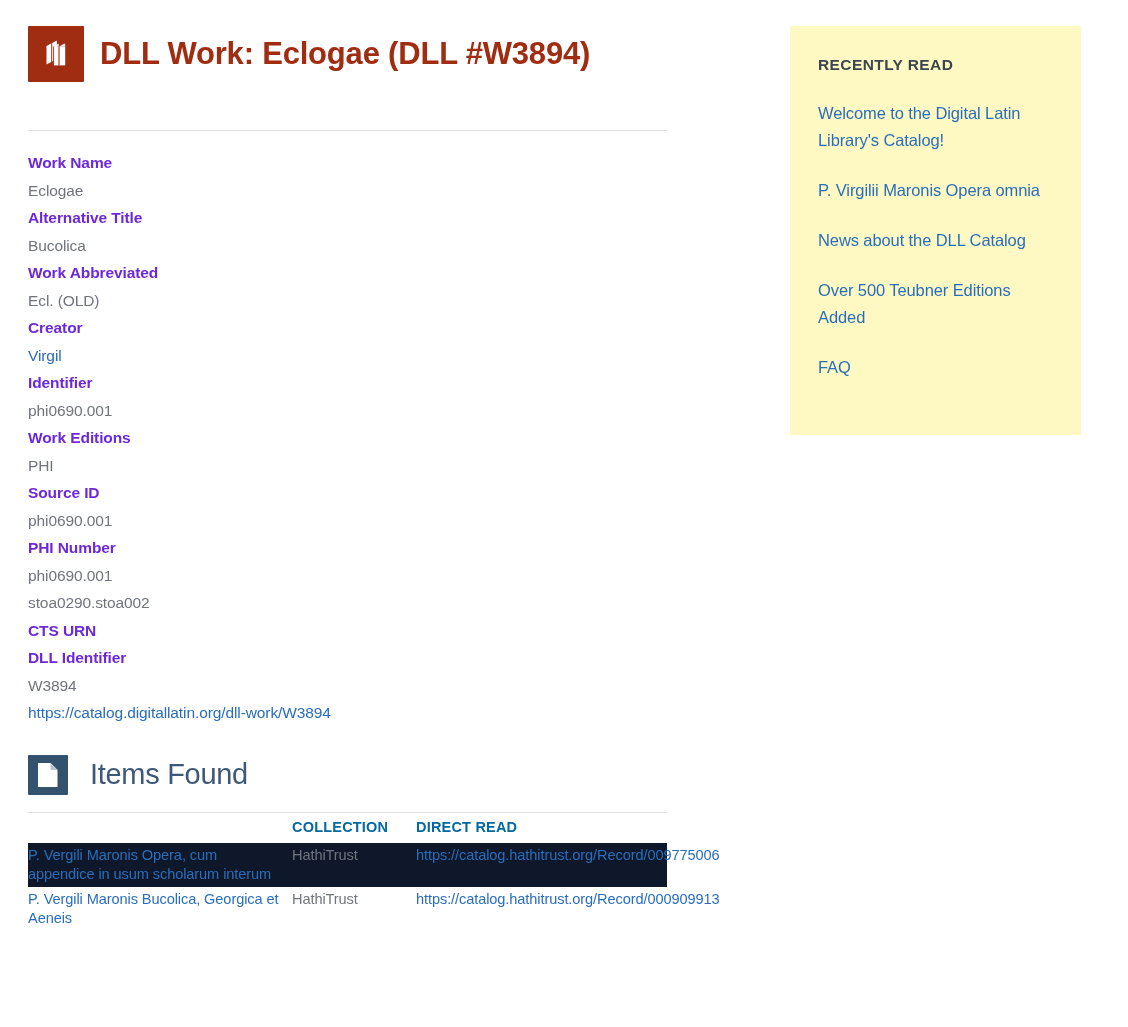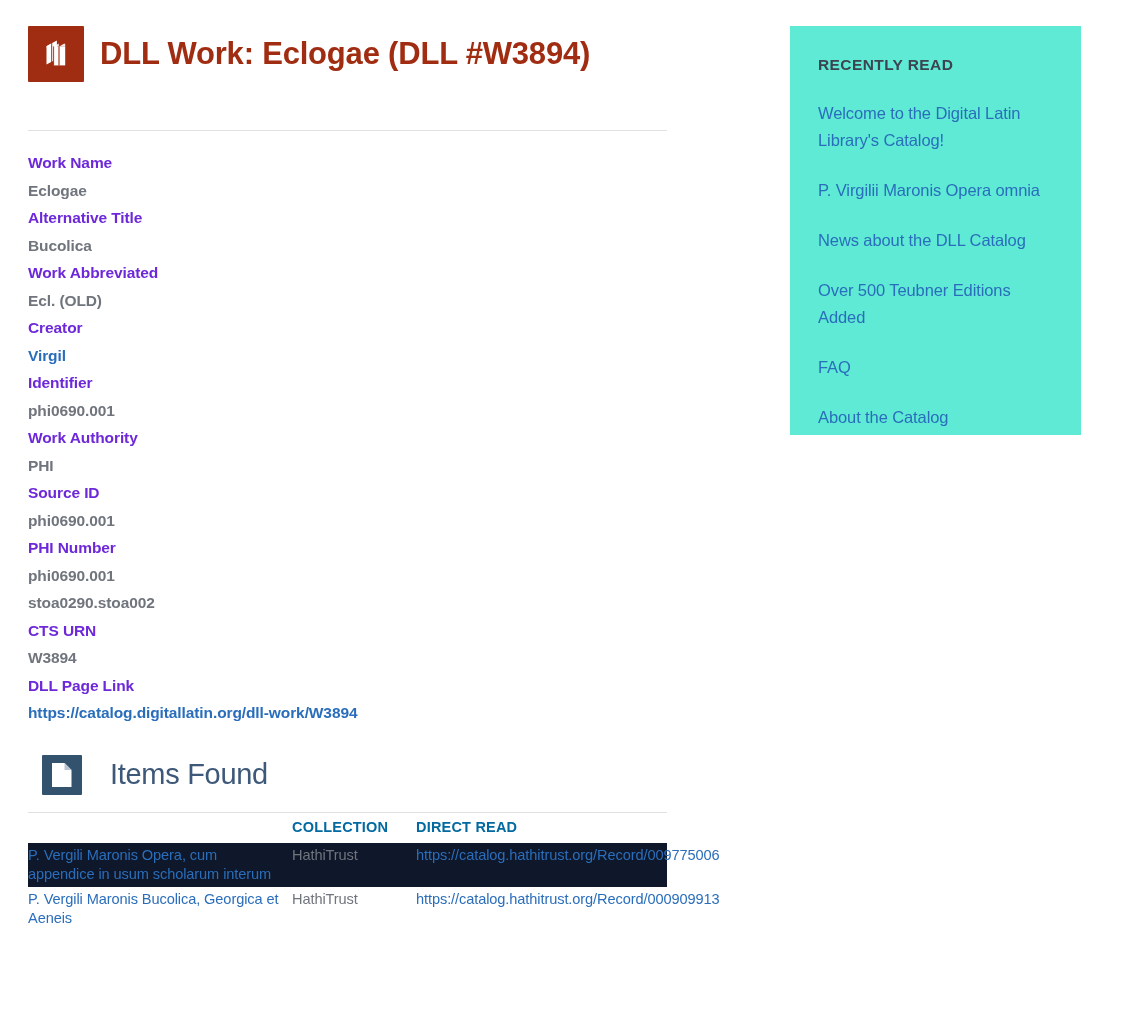--- a/index.html
+++ b/index.html
@@ -67,39 +67,38 @@
   }
   .meta-label {
     font-size: 15.5px;
     font-weight: bold;
     color: #6d28d9;
     line-height: 27.5px;
     letter-spacing: -0.1px;
   }
   .meta-value {
     font-size: 15.5px;
-    font-weight: bold;
+    font-weight: normal;
     color: #70757d;
     line-height: 27.5px;
     letter-spacing: -0.1px;
   }
   .meta-value.link, a.link {
     color: #2a6ebb;
     text-decoration: none;
     cursor: pointer;
   }
 
   
   .items-header {
     display: flex;
     align-items: center;
-    gap: 28px;
+    gap: 22px;
     margin-top: 28px;
     height: 40px;
-    margin-left: 14px;
   }
   .items-icon {
     width: 40px;
     height: 40px;
     background: #32526e;
     flex: 0 0 40px;
     display: flex;
     align-items: center;
     justify-content: center;
     border-radius: 1px;
@@ -154,21 +153,21 @@
   col.c-coll  { width: 124px; }
   col.c-link  { width: 251px; }
 
   
   .sidebar {
     position: absolute;
     left: 790px;
     top: 26px;
     width: 291px;
     height: 409px;
-    background: #5eead4;
+    background: #fef9c3;
     box-sizing: border-box;
     padding: 30px 28px 0 28px;
   }
   .sidebar-title {
     font-size: 15.5px;
     font-weight: bold;
     color: #3c4450;
     letter-spacing: 0.4px;
     margin: 0 0 26px 0;
   }
@@ -224,36 +223,36 @@
 
       <div class="meta-label">Work Abbreviated</div>
       <div class="meta-value">Ecl. (OLD)</div>
 
       <div class="meta-label">Creator</div>
       <div class="meta-value"><a class="link">Virgil</a></div>
 
       <div class="meta-label">Identifier</div>
       <div class="meta-value">phi0690.001</div>
 
-      <div class="meta-label">Work Authority</div>
+      <div class="meta-label">Work Editions</div>
       <div class="meta-value">PHI</div>
 
       <div class="meta-label">Source ID</div>
       <div class="meta-value">phi0690.001</div>
 
       <div class="meta-label">PHI Number</div>
       <div class="meta-value">phi0690.001</div>
 
       <div class="meta-value">stoa0290.stoa002</div>
 
       <div class="meta-label">CTS URN</div>
 
+      <div class="meta-label">DLL Identifier</div>
       <div class="meta-value">W3894</div>
 
-      <div class="meta-label">DLL Page Link</div>
       <div class="meta-value"><a class="link">https://catalog.digitallatin.org/dll-work/W3894</a></div>
 
     </div>
 
     <div class="items-header">
       <span class="items-icon">
         <svg width="24" height="26" viewBox="0 0 24 26" aria-hidden="true">
           <path d="M2 1 H14.5 L21.5 8 V25 H2 Z" fill="#ffffff"></path>
           <path d="M14.5 1 L21.5 8 H14.5 Z" fill="#b9c6d2"></path>
         </svg>
@@ -292,16 +291,15 @@
 
   </div>
 
   <aside class="sidebar">
     <div class="sidebar-title">RECENTLY READ</div>
     <a class="sidebar-link">Welcome to the Digital Latin Library's Catalog!</a>
     <a class="sidebar-link">P. Virgilii Maronis Opera omnia</a>
     <a class="sidebar-link">News about the DLL Catalog</a>
     <a class="sidebar-link">Over 500 Teubner Editions Added</a>
     <a class="sidebar-link">FAQ</a>
-    <a class="sidebar-link">About the Catalog</a>
   </aside>
 
 </div>
 
 </body></html>

